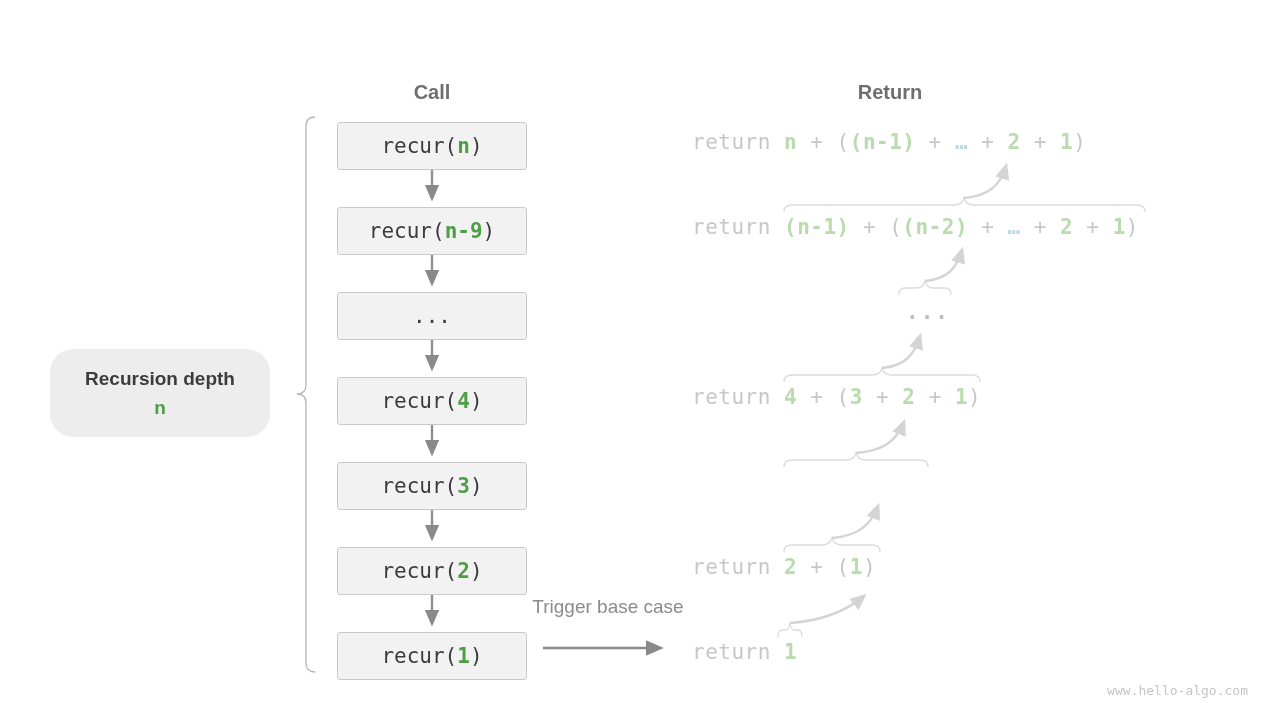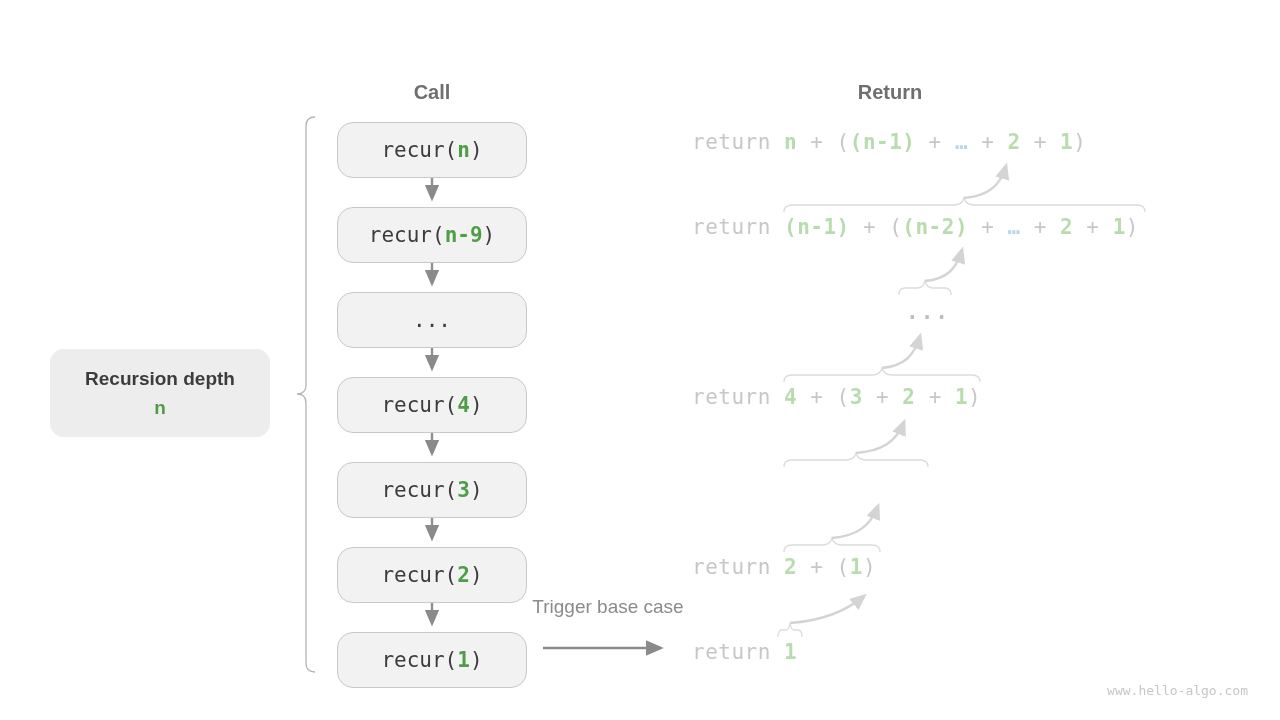--- a/index.html
+++ b/index.html
@@ -26,40 +26,40 @@
     font-family:"Liberation Sans",sans-serif;overflow:hidden;
   }
   .overlay{position:absolute;left:0;top:0;width:1280px;height:720px;pointer-events:none;}
   .col-header{
     position:absolute;top:48px;text-align:center;
     font-size:20px;font-weight:bold;color:var(--header-gray);margin-top:33px;
   }
   .col-header.call{left:337px;width:190px;}
   .col-header.ret{left:690px;width:400px;}
   .call-box{
-    position:absolute;left:337px;width:190px;height:56px;
-    background:var(--box-fill);border:1.5px solid var(--box-border);border-radius:16px;
+    position:absolute;left:337px;width:190px;height:48px;
+    background:var(--box-fill);border:1.5px solid var(--box-border);border-radius:3px;
     display:flex;align-items:center;justify-content:center;
     font-family:"DejaVu Sans Mono",monospace;font-size:21px;color:var(--dark);
     white-space:pre;
   }
   .seg-dark{color:var(--dark);}
   .seg-argc{color:var(--green);font-weight:bold;}
   .ret-line{
     position:absolute;left:692px;height:28px;line-height:28px;
     font-family:"DejaVu Sans Mono",monospace;font-size:21px;letter-spacing:0.5px;
     white-space:pre;
   }
   .seg-gray{color:var(--ret-gray);}
   .seg-green{color:var(--ret-green);font-weight:bold;}
   .seg-blue{color:var(--ret-blue);font-weight:bold;}
   .ret-dots{left:906px;color:var(--dots-gray);font-weight:bold;letter-spacing:2px;}
   .depth-label{
     position:absolute;left:50px;top:349px;width:220px;height:88px;
-    background:#ededed;border-radius:14px;
+    background:#ededed;border-radius:23px;
     display:flex;flex-direction:column;align-items:center;justify-content:center;gap:7px;
   }
   .depth-title{font-size:19px;font-weight:bold;color:var(--dark);}
   .depth-n{font-size:19px;font-weight:bold;color:var(--green);}
   .trigger-label{
     position:absolute;left:500px;top:596px;width:216px;text-align:center;
     font-size:19px;font-weight:normal;color:var(--trigger-gray);
   }
   .watermark{
     position:absolute;right:32px;bottom:22px;

